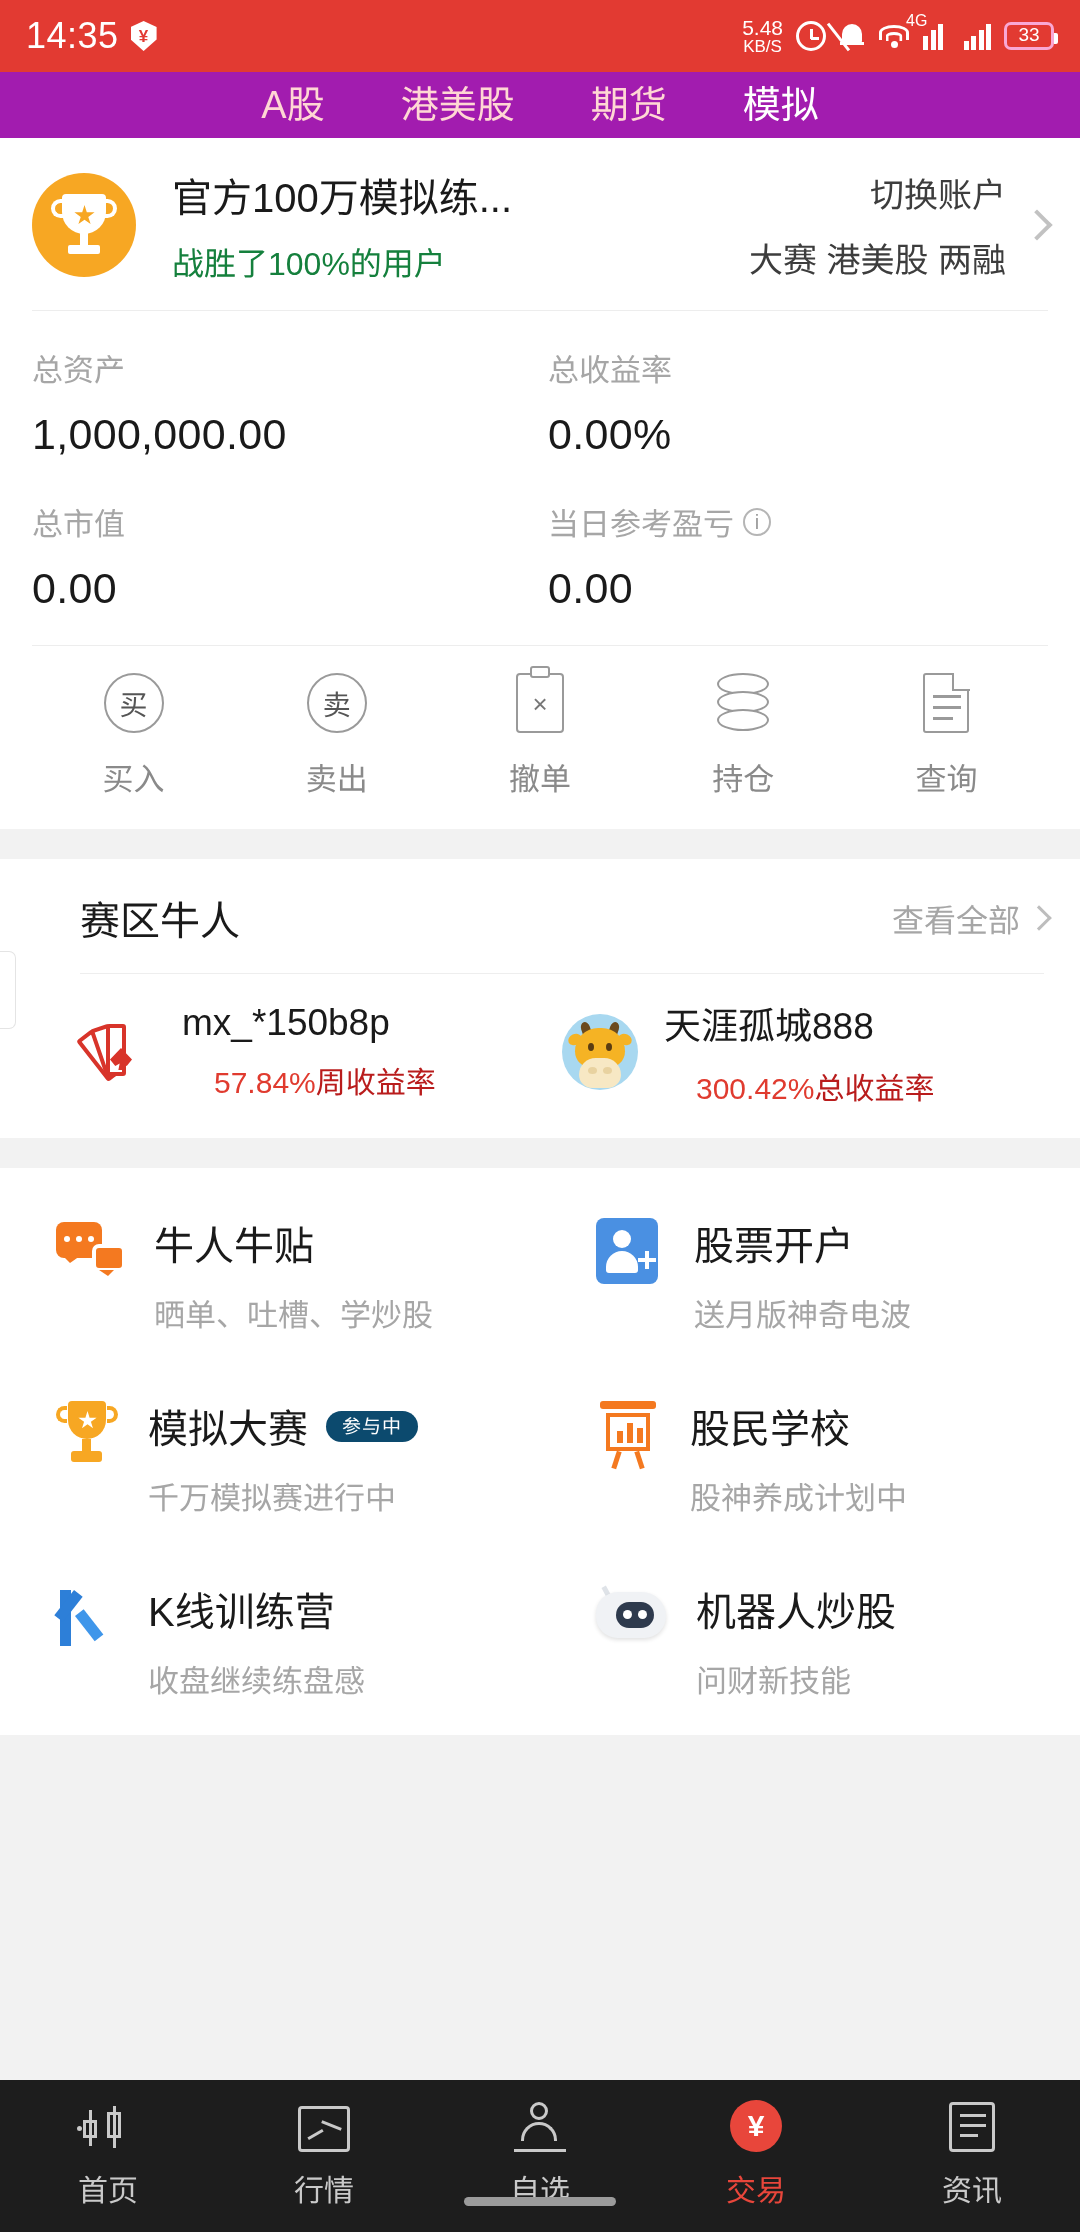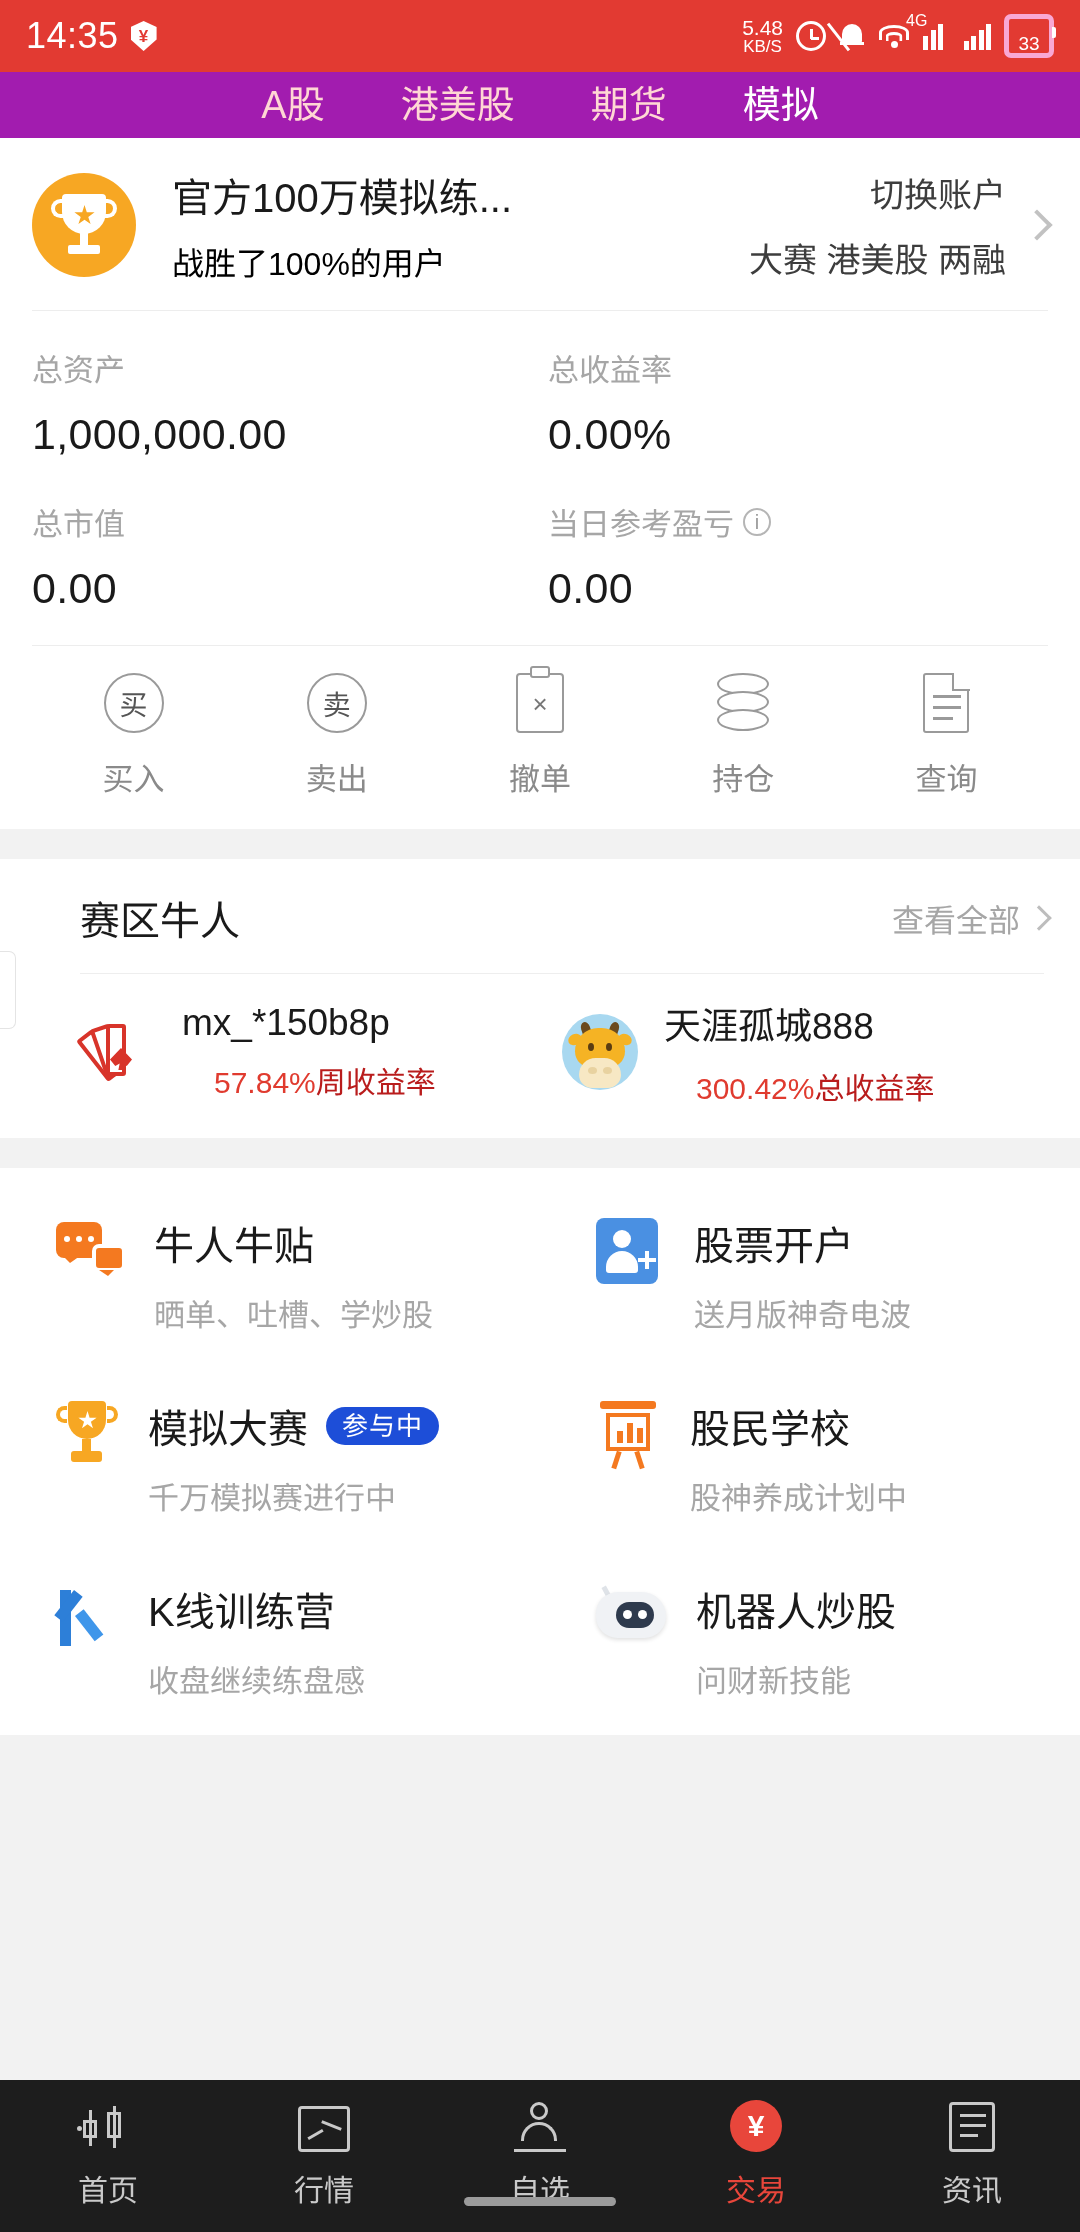--- a/index.html
+++ b/index.html
@@ -52,22 +52,22 @@
   .ic-wifi .a1 { width:30px; height:15px; top:2px; }
   .ic-wifi .a2 { width:17px; height:9px; top:9px; }
   .ic-wifi .dot { position:absolute; left:13px; top:18px; width:7px; height:7px; background:#fff; border-radius:50%; }
   .sig { display:flex; align-items:flex-end; gap:2.5px; height:28px; }
   .sig i { width:5px; background:#fff; display:block; }
   .sig i:nth-child(1){height:9px;} .sig i:nth-child(2){height:14px;}
   .sig i:nth-child(3){height:20px;} .sig i:nth-child(4){height:26px;}
   .sig-4g { position:relative; display:flex; align-items:flex-end; }
   .sig-4g sup { position:absolute; top:-10px; left:-17px; font-size:16px; }
   .batt {
-    width:50px; height:44px; border:5px solid #f9a8d4; border-radius:7px;
-    display:flex; align-items:flex-end; justify-content:center; position:relative;
+    width:50px; height:28px; border:3px solid #f9a8d4; border-radius:7px;
+    display:flex; align-items:flex-start; justify-content:center; position:relative;
   }
   .batt::after { content:""; position:absolute; right:-7px; top:8px; width:4px; height:11px; background:#fff; border-radius:0 2px 2px 0; }
   .batt span { font-size:19px; color:#fff; line-height:1; }
 
   
   .toptabs {
     background:#a21caf; height:66px;
     display:flex; align-items:center; justify-content:center; gap:68px;
     padding-bottom:8px;
   }
@@ -95,21 +95,21 @@
   .trophy .base { position:absolute; left:13px; top:51px; width:32px; height:9px; background:#fff; border-radius:2px; }
   .trophy .star {
     position:absolute; left:19px; top:11px; width:21px; height:21px; background:#f7a723;
     clip-path:polygon(50% 0%,61% 35%,98% 35%,68% 57%,79% 91%,50% 70%,21% 91%,32% 57%,2% 35%,39% 35%);
   }
   .acct-mid { flex:1; margin-left:36px; min-width:0; }
   .acct-name {
     font-size:40px; color:#1a1a1a; font-weight:400; white-space:nowrap;
     overflow:hidden; text-overflow:ellipsis; max-width:430px;
   }
-  .acct-sub { font-size:32px; color:#000000; margin-top:14px; }
+  .acct-sub { font-size:32px; color:#15803d; margin-top:14px; }
   .acct-right { text-align:right; margin-right:12px; }
   .acct-switch { font-size:34px; color:#3d3d3d; }
   .acct-tags { font-size:34px; color:#3d3d3d; margin-top:16px; white-space:nowrap; }
   .chev {
     width:22px; height:22px; border-top:4px solid #c2c2c2; border-right:4px solid #c2c2c2;
     transform:rotate(45deg); flex:none; margin-left:8px;
   }
 
   .sep { height:1px; background:#ededed; margin:0 32px; }
 
@@ -197,21 +197,21 @@
   }
 
   
   .feat { background:#fff; padding:14px 0 4px 0; }
   .feat-row { display:flex; }
   .feat-cell { width:50%; display:flex; align-items:flex-start; gap:30px; padding:32px 0 30px 56px; }
   .feat-ico { width:68px; height:68px; flex:none; position:relative; margin-top:4px; }
   .feat-title { font-size:40px; color:#1a1a1a; display:flex; align-items:center; gap:18px; }
   .feat-desc { font-size:31px; color:#a6a6a6; margin-top:18px; }
   .badge {
-    background:#1d4ed8; color:#fff; font-size:26px; border-radius:22px;
+    background:#0c4a6e; color:#fff; font-size:19px; border-radius:22px;
     padding:6px 16px; line-height:1; letter-spacing:1px;
   }
   
   .ico-chat .b1 {
     position:absolute; left:0; top:4px; width:46px; height:36px; background:#f47920; border-radius:8px;
   }
   .ico-chat .b1::after { content:""; position:absolute; left:7px; bottom:-12px; border:7px solid transparent; border-top-color:#f47920; border-right-width:10px; }
   .ico-chat .dots { position:absolute; left:8px; top:18px; display:flex; gap:6px; z-index:3; }
   .ico-chat .dots i { width:6px; height:6px; background:#fff; border-radius:50%; display:block; }
   .ico-chat .b2 {

